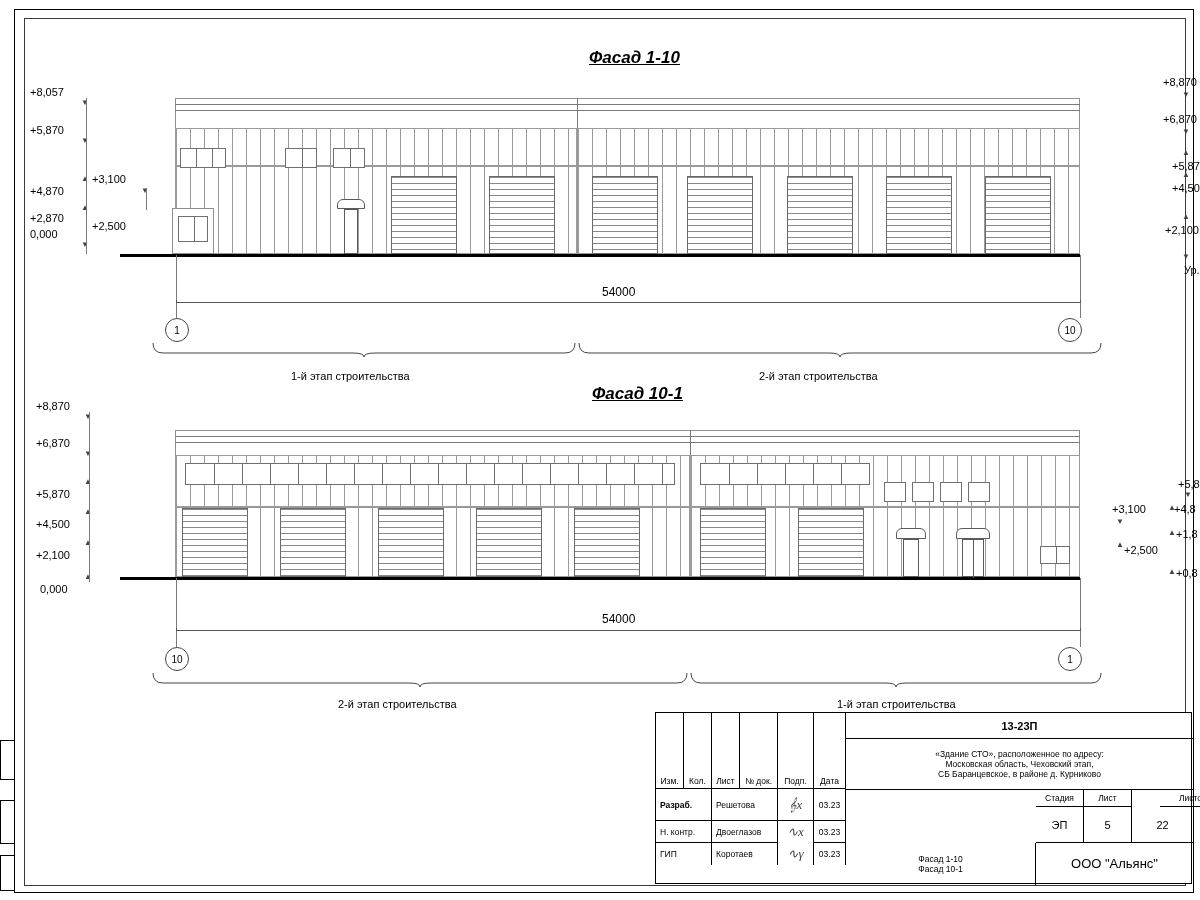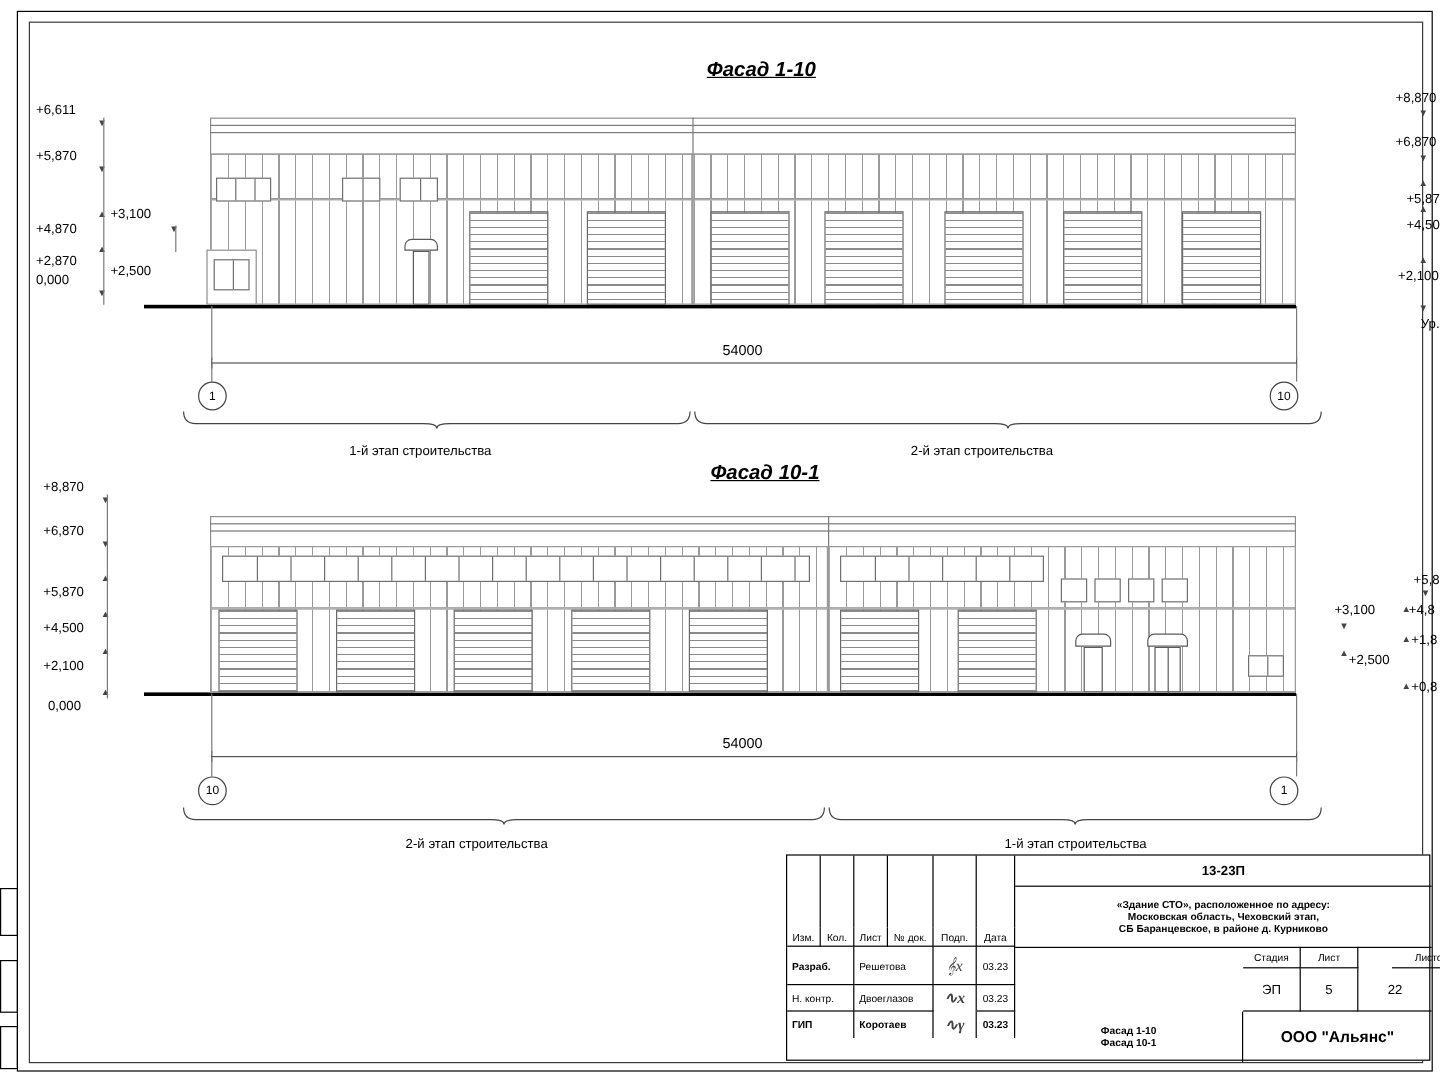--- a/index.html
+++ b/index.html
@@ -36,21 +36,21 @@
 
   
   .brace{position:absolute;height:16px;}
   .brace svg{display:block;}
 
   
   .stamp{position:absolute;border:1px solid #000;box-sizing:border-box;background:#fff;}
   .cell{position:absolute;box-sizing:border-box;border-right:1px solid #000;border-bottom:1px solid #000;
         font-size:8.5px;display:flex;align-items:center;justify-content:center;text-align:left;
         padding:0 2px;line-height:10px;overflow:hidden;}
-  .cell.nb{border-bottom:none;font-weight:bold;}
+  .cell.nb{border-bottom:none;}
   .cell.left{justify-content:flex-start;}
   .cell.big{font-size:11px;}
   .cell.bold{font-weight:bold;}
   .sig{font-family:"Liberation Serif", serif;font-style:italic;font-size:13px;color:#222;opacity:.85;}
 
   .leftstub{position:absolute;border:1px solid #000;box-sizing:border-box;}
 </style>
 </head>
 <body>
 
@@ -100,21 +100,21 @@
 
   <div class="gate" style="left:391px;top:176px;width:66px;height:78px;"></div>
   <div class="gate" style="left:489px;top:176px;width:66px;height:78px;"></div>
 
   <div class="gate" style="left:592px;top:176px;width:66px;height:78px;"></div>
   <div class="gate" style="left:687px;top:176px;width:66px;height:78px;"></div>
   <div class="gate" style="left:787px;top:176px;width:66px;height:78px;"></div>
   <div class="gate" style="left:886px;top:176px;width:66px;height:78px;"></div>
   <div class="gate" style="left:985px;top:176px;width:66px;height:78px;"></div>
 
-  <div class="lbl" style="left:30px;top:86px;">+6,611</div>
+  <div class="lbl" style="left:30px;top:86px;">+8,057</div>
   <div class="lvl-mark" style="left:81px;top:98px;">▼</div>
   <div class="lbl" style="left:30px;top:124px;">+5,870</div>
   <div class="lvl-mark" style="left:81px;top:136px;">▼</div>
   <div class="lbl" style="left:30px;top:185px;">+4,870</div>
   <div class="lvl-mark" style="left:81px;top:174px;">▲</div>
   <div class="lbl" style="left:92px;top:173px;">+3,100</div>
   <div class="lvl-mark" style="left:141px;top:186px;">▼</div>
   <div class="lbl" style="left:30px;top:212px;">+2,870</div>
   <div class="lvl-mark" style="left:81px;top:203px;">▲</div>
   <div class="lbl" style="left:92px;top:220px;">+2,500</div>

